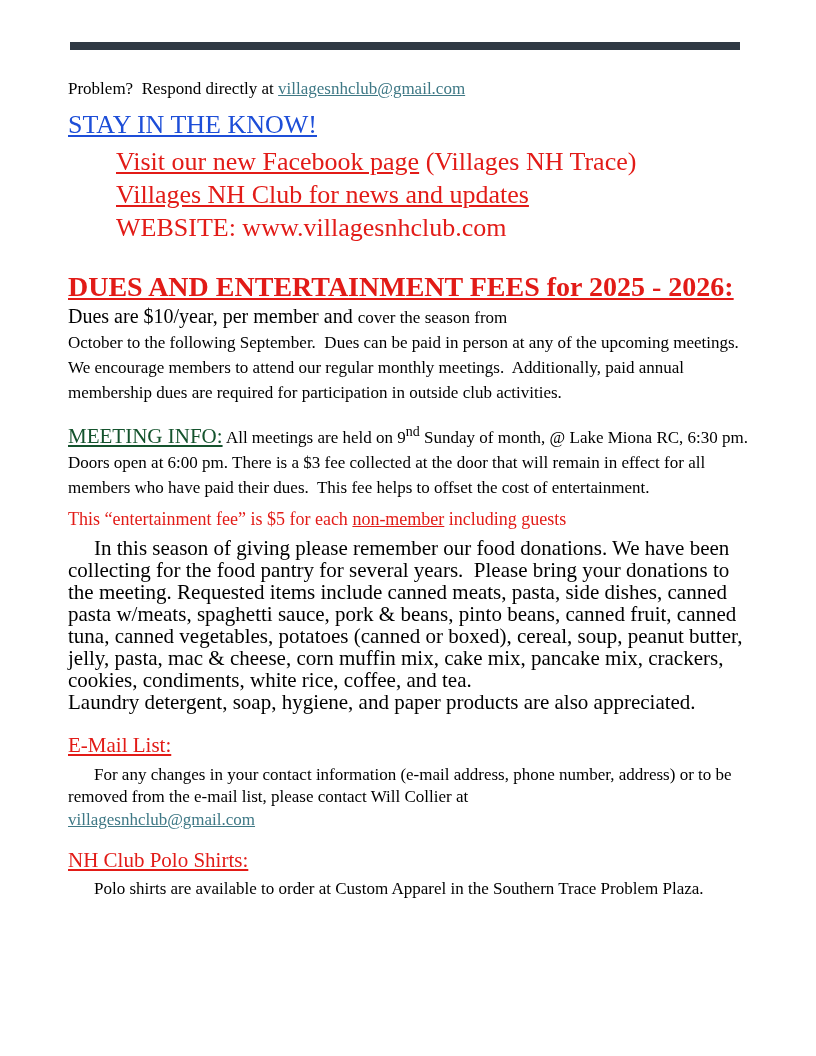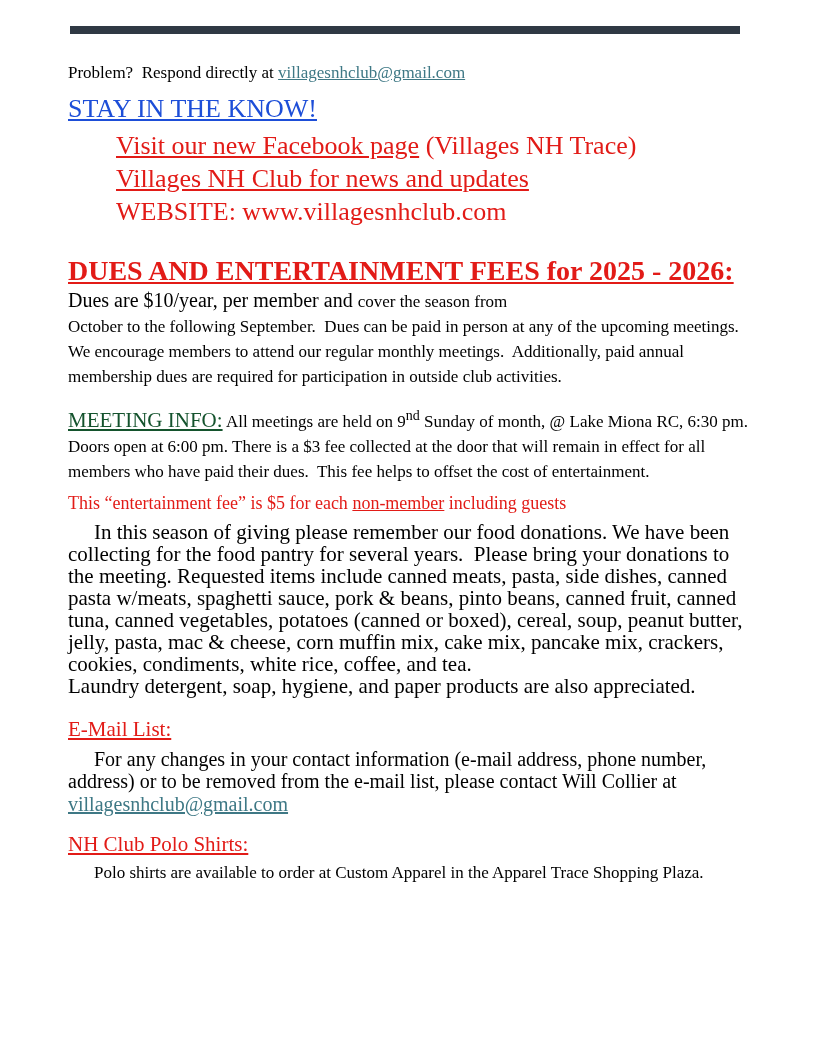--- a/index.html
+++ b/index.html
@@ -4,21 +4,21 @@
 <style>
   * { margin:0; padding:0; box-sizing:border-box; }
   html,body { background:#ffffff; }
   .page {
     position:relative;
     width:816px; height:1056px;
     margin:0 auto;
     background:#ffffff;
     font-family:"Liberation Serif","DejaVu Serif",serif;
     color:#000000;
-    padding:26px 68px 0 68px;
+    padding:42px 68px 0 68px;
     overflow:hidden;
   }
   .top-bar { height:8px; width:670px; margin-left:2px; background:#2f3944; }
 
   a.link { color:#3e7885; text-decoration:underline; cursor:pointer; }
 
   .problem { margin-top:29px; font-size:17px; line-height:20px; }
 
   .stay-heading {
     margin-top:12px; font-size:26px; line-height:28px;
@@ -48,21 +48,21 @@
   .section-heading {
     font-size:21px; line-height:25px; font-weight:normal;
     color:#e21b17; text-decoration:underline;
   }
   .pantry-heading { margin-top:16px; }
   .pantry-para {
     margin-top:7px; font-size:21px; line-height:22px;
     text-indent:26px; white-space:pre-line;
   }
   .email-heading { margin-top:20px; }
-  .email-para { margin-top:6px; font-size:20px; line-height:22.5px; text-indent:26px; }
+  .email-para { margin-top:6px; font-size:17px; line-height:22.5px; text-indent:26px; }
   .email-para a.link { display:block; text-indent:0; }
   .polo-heading { margin-top:17px; }
   .polo-para { margin-top:4px; font-size:17px; line-height:23px; text-indent:26px; }
 </style>
 </head>
 <body>
 
 <div class="page">
 
   <div class="top-bar"></div>
@@ -85,15 +85,15 @@
 
   <p class="fee-line"><span>This “entertainment fee” is $5 for each </span><span class="u-red">non-member</span><span> including guests</span></p>
 
   <p class="pantry-para">In this season of giving please remember our food donations. We have been collecting for the food pantry for several years.&nbsp; Please bring your donations to the meeting. Requested items include canned meats, pasta, side dishes, canned pasta w/meats, spaghetti sauce, pork &amp; beans, pinto beans, canned fruit, canned tuna, canned vegetables, potatoes (canned or boxed), cereal, soup, peanut butter, jelly, pasta, mac &amp; cheese, corn muffin mix, cake mix, pancake mix, crackers, cookies, condiments, white rice, coffee, and tea.
 Laundry detergent, soap, hygiene, and paper products are also appreciated.</p>
 
   <h2 class="section-heading email-heading">E-Mail List:</h2>
   <p class="email-para"><span>For any changes in your contact information (e-mail address, phone number, address) or to be removed from the e-mail list, please contact Will Collier at</span><a class="link">villagesnhclub@gmail.com</a></p>
 
   <h2 class="section-heading polo-heading">NH Club Polo Shirts:</h2>
-  <p class="polo-para">Polo shirts are available to order at Custom Apparel in the Apparel Trace Shopping Plaza.</p>
+  <p class="polo-para">Polo shirts are available to order at Custom Apparel in the Southern Trace Problem Plaza.</p>
 
 </div>
 
 </body></html>

